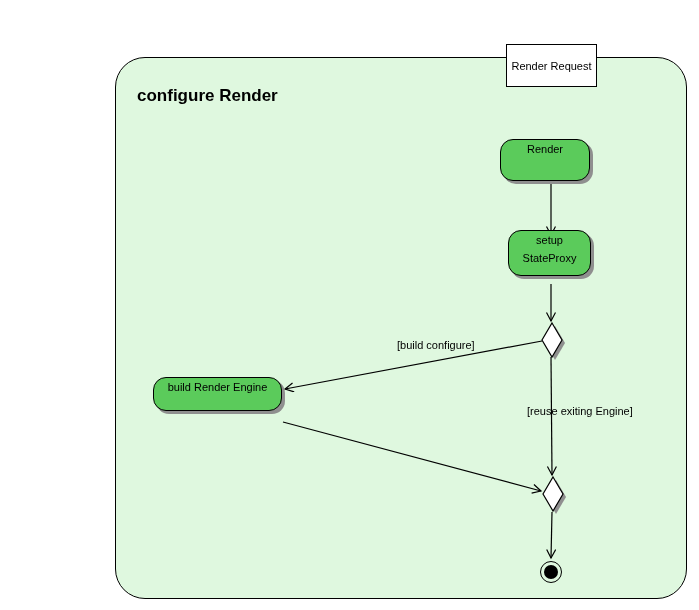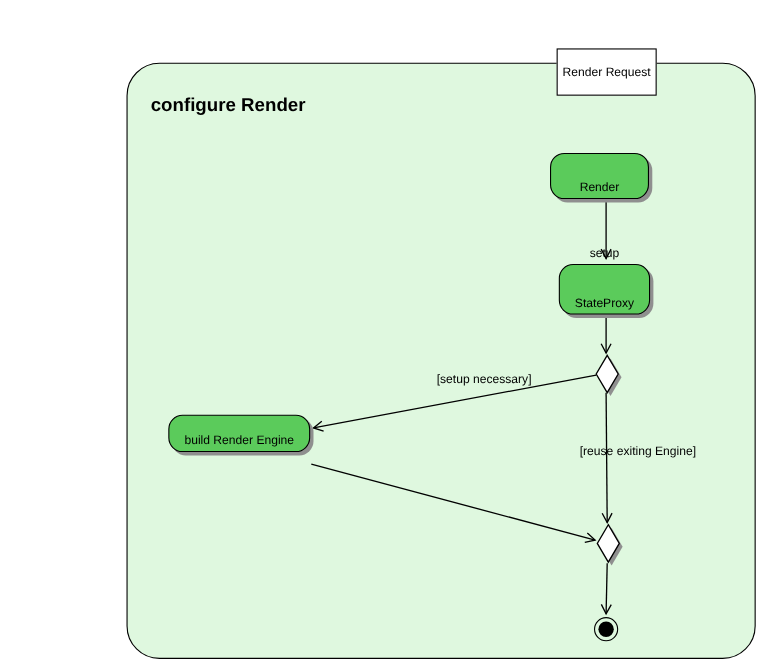--- a/index.html
+++ b/index.html
@@ -44,28 +44,28 @@
     z-index: 3;
   }
 
   
   .activity {
     background: var(--activity-fill);
     border: 1.5px solid var(--outline);
     border-radius: 13px;
     box-shadow: 3px 3px 0 var(--shadow);
     display: flex; flex-direction: column;
-    align-items: center; justify-content: flex-end;
+    align-items: center; justify-content: flex-start;
     font-size: 11px; color: #000;
     text-align: center;
     z-index: 2;
     line-height: 18px;
   }
   .node-render { left: 500px; top: 139px; width: 90px; height: 42px; }
-  .node-setup  { left: 508px; top: 240px; width: 83px; height: 46px; gap: 27px; }
+  .node-setup  { left: 508px; top: 230px; width: 83px; height: 46px; }
   .node-build  { left: 153px; top: 377px; width: 129px; height: 34px; }
 
   
   .guard {
     font-size: 11px; color: #000;
     z-index: 2; white-space: nowrap;
   }
   .guard-build { left: 397px; top: 339px; }
   .guard-reuse { left: 499px; top: 405px; padding-left: 28px; }
 
@@ -138,18 +138,18 @@
 
 <div class="abs activity node-setup">
   <span>setup</span>
   <span>StateProxy</span>
 </div>
 
 <div class="abs activity node-build">
   <span>build Render Engine</span>
 </div>
 
-<div class="abs guard guard-build">[setup necessary]</div>
+<div class="abs guard guard-build">[build configure]</div>
 <div class="abs guard guard-reuse">[reuse exiting Engine]</div>
 
 <div class="abs final-node">
   <div class="dot"></div>
 </div>
 
 </body></html>

